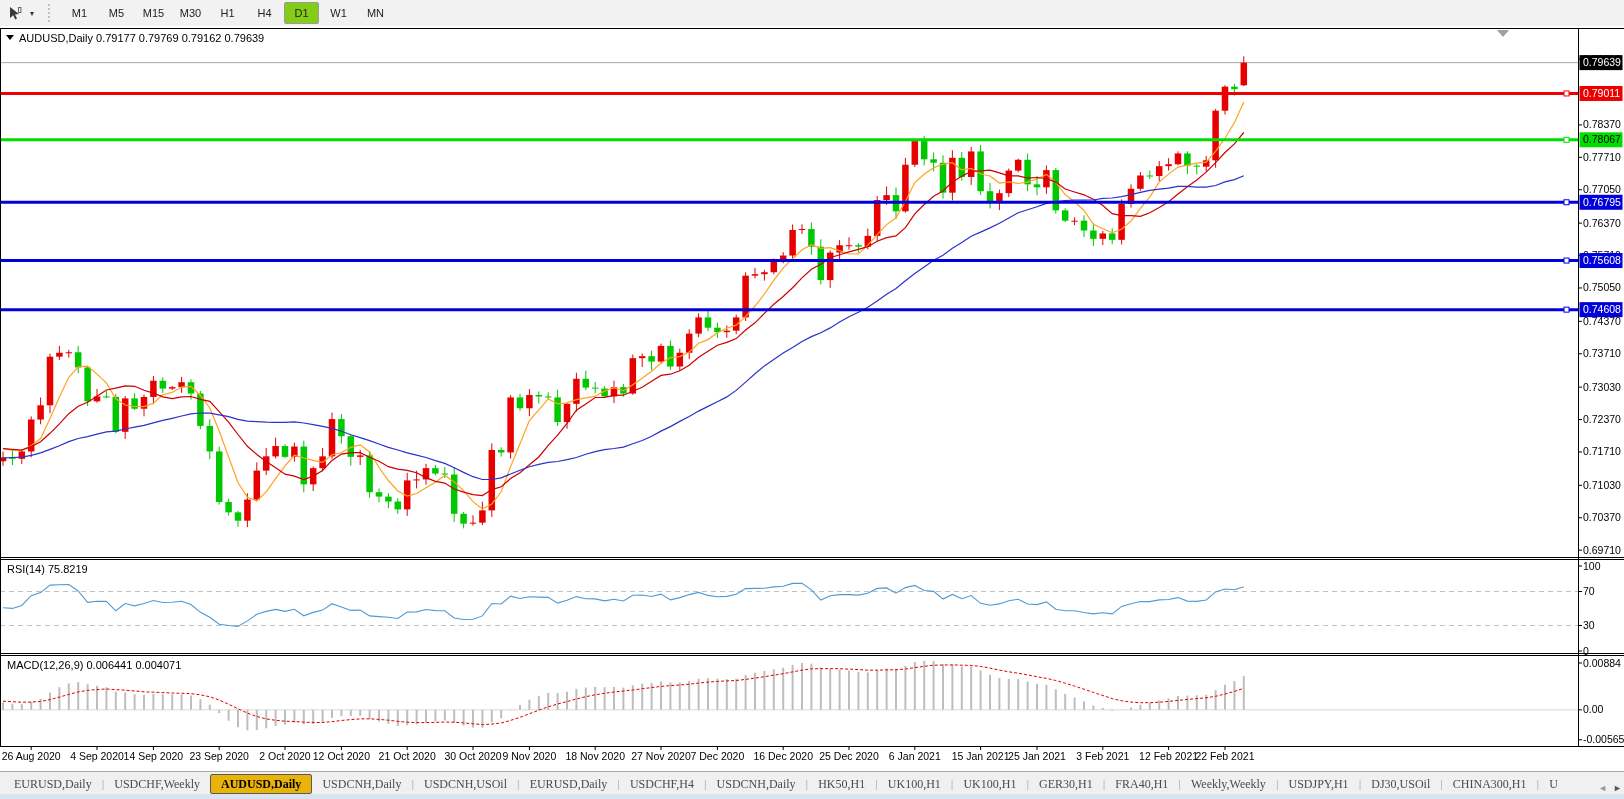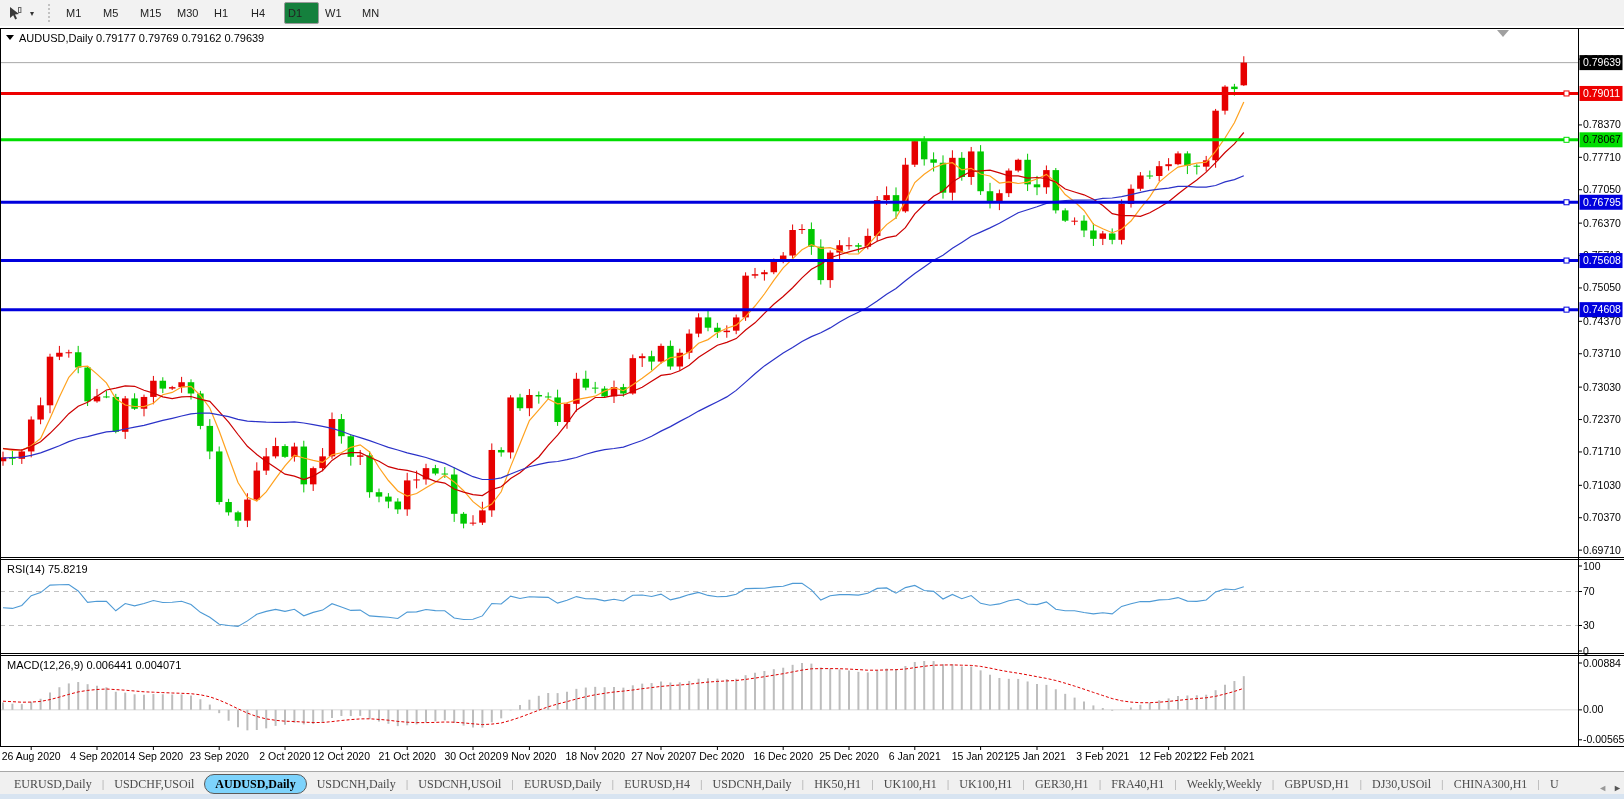--- a/index.html
+++ b/index.html
@@ -4,28 +4,28 @@
 <style>
   html,body{margin:0;padding:0;width:1624px;height:799px;overflow:hidden;background:#fff;
     font-family:"Liberation Sans","DejaVu Sans",sans-serif;-webkit-font-smoothing:antialiased;}
   .toolbar{position:absolute;left:0;top:0;width:1624px;height:26px;background:#f2f2f2;
     border-bottom:1px solid #dcdcdc;display:flex;align-items:center;}
   .tool-btn{width:22px;height:20px;display:flex;align-items:center;justify-content:center;margin-left:4px;}
   .caret-btn{width:12px;height:20px;display:flex;align-items:center;justify-content:center;
     font-size:8px;color:#333;}
   .grip{width:4px;height:18px;border-left:2px dotted #c2c2c2;margin:0 8px 0 10px;}
   .tf-group{display:flex;align-items:center;height:26px;}
-  .tf-btn{min-width:27px;padding:0 3px;height:20px;line-height:20px;font-size:11px;
+  .tf-btn{min-width:27px;padding:0 3px;height:20px;line-height:20px;text-align:center;font-size:11px;
     color:#222;margin-right:2px;border:1px solid transparent;border-radius:2px;cursor:default;}
-  .tf-btn.active{background:#15803d;border:1px solid #9a9a9a;}
+  .tf-btn.active{background:#84cc16;border:1px solid #9a9a9a;}
   #chart-stage{position:absolute;left:0;top:26px;}
   .tabbar{position:absolute;left:0;top:771px;width:1624px;height:23px;background:#f0f0f0;
     border-top:1px solid #a8a8a8;display:flex;align-items:flex-end;overflow:hidden;padding-left:4px;box-sizing:border-box;}
   .tab{height:19px;line-height:19px;padding:0 10px;font-size:12px;color:#4a4a4a;white-space:nowrap;cursor:default;font-family:Liberation Serif, serif;}
-  .tab.active{background:#7dd3fc;border:1px solid #5a5a5a;border-radius:10px;color:#000;font-weight:bold;height:20px;line-height:18px;box-sizing:border-box;}
+  .tab.active{background:#eab308;border:1px solid #5a5a5a;border-radius:2px;color:#000;font-weight:bold;height:20px;line-height:18px;box-sizing:border-box;}
   .tabsep{color:#b5b5b5;font-size:10px;line-height:19px;height:19px;}
   .tab-arrows{position:absolute;right:2px;bottom:3px;background:#f0f0f0;padding-left:4px;display:flex;gap:6px;}
   .tab-arrow{font-size:9px;color:#555;line-height:16px;}
   .tab-arrow.dim{color:#999;}
   .bottomstrip{position:absolute;left:0;top:794px;width:1624px;height:5px;background:#d8e4f1;}
   svg text{font-family:"Liberation Sans","DejaVu Sans",sans-serif;}
 </style>
 </head>
 <body>
 
@@ -614,45 +614,45 @@
       <line x1="1168.6000000000001" y1="720.5" x2="1168.6000000000001" y2="724" stroke="#000" stroke-width="1"></line>
       <text x="1168.6000000000001" y="734" font-size="10.5px" fill="#000" text-anchor="middle">12 Feb 2021</text>
       <line x1="1225" y1="720.5" x2="1225" y2="724" stroke="#000" stroke-width="1"></line>
       <text x="1225" y="734" font-size="10.5px" fill="#000" text-anchor="middle">22 Feb 2021</text>
     </g>
   </svg>
 
 <div class="tabbar" id="tabbar">
     <div class="tab">EURUSD,Daily</div>
     <span class="tabsep">|</span>
-    <div class="tab">USDCHF,USOil</div>
+    <div class="tab">USDCHF,Weekly</div>
     <div class="tab active">AUDUSD,Daily</div>
     <div class="tab">USDCNH,Daily</div>
     <span class="tabsep">|</span>
     <div class="tab">USDCNH,USOil</div>
     <span class="tabsep">|</span>
     <div class="tab">EURUSD,Daily</div>
     <span class="tabsep">|</span>
-    <div class="tab">EURUSD,H4</div>
+    <div class="tab">USDCHF,H4</div>
     <span class="tabsep">|</span>
     <div class="tab">USDCNH,Daily</div>
     <span class="tabsep">|</span>
     <div class="tab">HK50,H1</div>
     <span class="tabsep">|</span>
     <div class="tab">UK100,H1</div>
     <span class="tabsep">|</span>
     <div class="tab">UK100,H1</div>
     <span class="tabsep">|</span>
     <div class="tab">GER30,H1</div>
     <span class="tabsep">|</span>
     <div class="tab">FRA40,H1</div>
     <span class="tabsep">|</span>
     <div class="tab">Weekly,Weekly</div>
     <span class="tabsep">|</span>
-    <div class="tab">GBPUSD,H1</div>
+    <div class="tab">USDJPY,H1</div>
     <span class="tabsep">|</span>
     <div class="tab">DJ30,USOil</div>
     <span class="tabsep">|</span>
     <div class="tab">CHINA300,H1</div>
     <span class="tabsep">|</span>
     <div class="tab">U</div>
   </div>
 <div class="tab-arrows">
   <span class="tab-arrow dim">◄</span>
   <span class="tab-arrow">►</span>

